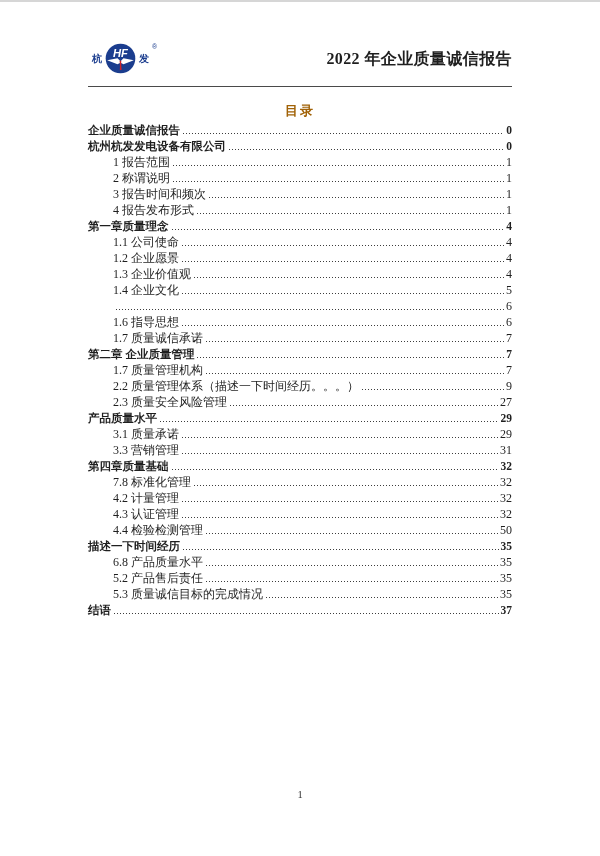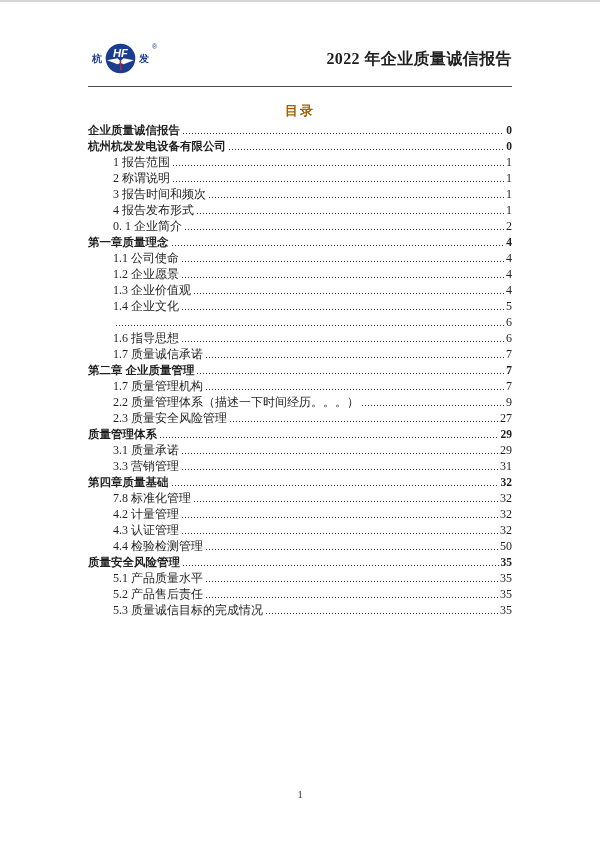--- a/index.html
+++ b/index.html
@@ -191,25 +191,20 @@
         <div class="toc-row sub">
     <span class="toc-label">3 报告时间和频次</span>
     <span class="toc-leader"></span>
     <span class="toc-page">1</span>
   </div>
         <div class="toc-row sub">
     <span class="toc-label">4 报告发布形式</span>
     <span class="toc-leader"></span>
     <span class="toc-page">1</span>
   </div>
-        <div class="toc-row sub">
-    <span class="toc-label">0. 1 企业简介</span>
-    <span class="toc-leader"></span>
-    <span class="toc-page">2</span>
-  </div>
         <div class="toc-row chapter">
     <span class="toc-label">第一章质量理念</span>
     <span class="toc-leader"></span>
     <span class="toc-page">4</span>
   </div>
         <div class="toc-row sub">
     <span class="toc-label">1.1 公司使命</span>
     <span class="toc-leader"></span>
     <span class="toc-page">4</span>
   </div>
@@ -256,21 +251,21 @@
     <span class="toc-label">2.2 质量管理体系（描述一下时间经历。。。）</span>
     <span class="toc-leader"></span>
     <span class="toc-page">9</span>
   </div>
         <div class="toc-row sub">
     <span class="toc-label">2.3 质量安全风险管理</span>
     <span class="toc-leader"></span>
     <span class="toc-page">27</span>
   </div>
         <div class="toc-row chapter">
-    <span class="toc-label">质量管理体系</span>
+    <span class="toc-label">产品质量水平</span>
     <span class="toc-leader"></span>
     <span class="toc-page">29</span>
   </div>
         <div class="toc-row sub">
     <span class="toc-label">3.1 质量承诺</span>
     <span class="toc-leader"></span>
     <span class="toc-page">29</span>
   </div>
         <div class="toc-row sub">
     <span class="toc-label">3.3 营销管理</span>
@@ -296,38 +291,43 @@
     <span class="toc-label">4.3 认证管理</span>
     <span class="toc-leader"></span>
     <span class="toc-page">32</span>
   </div>
         <div class="toc-row sub">
     <span class="toc-label">4.4 检验检测管理</span>
     <span class="toc-leader"></span>
     <span class="toc-page">50</span>
   </div>
         <div class="toc-row chapter">
-    <span class="toc-label">质量安全风险管理</span>
+    <span class="toc-label">描述一下时间经历</span>
     <span class="toc-leader"></span>
     <span class="toc-page">35</span>
   </div>
         <div class="toc-row sub">
-    <span class="toc-label">5.1 产品质量水平</span>
+    <span class="toc-label">6.8 产品质量水平</span>
     <span class="toc-leader"></span>
     <span class="toc-page">35</span>
   </div>
         <div class="toc-row sub">
     <span class="toc-label">5.2 产品售后责任</span>
     <span class="toc-leader"></span>
     <span class="toc-page">35</span>
   </div>
         <div class="toc-row sub">
     <span class="toc-label">5.3 质量诚信目标的完成情况</span>
     <span class="toc-leader"></span>
     <span class="toc-page">35</span>
+  </div>
+        <div class="toc-row chapter">
+    <span class="toc-label">结语</span>
+    <span class="toc-leader"></span>
+    <span class="toc-page">37</span>
   </div>
       </div>
   </main>
 
   <footer class="footer">
     <span>1</span>
   </footer>
 </div>
 
 </body></html>

